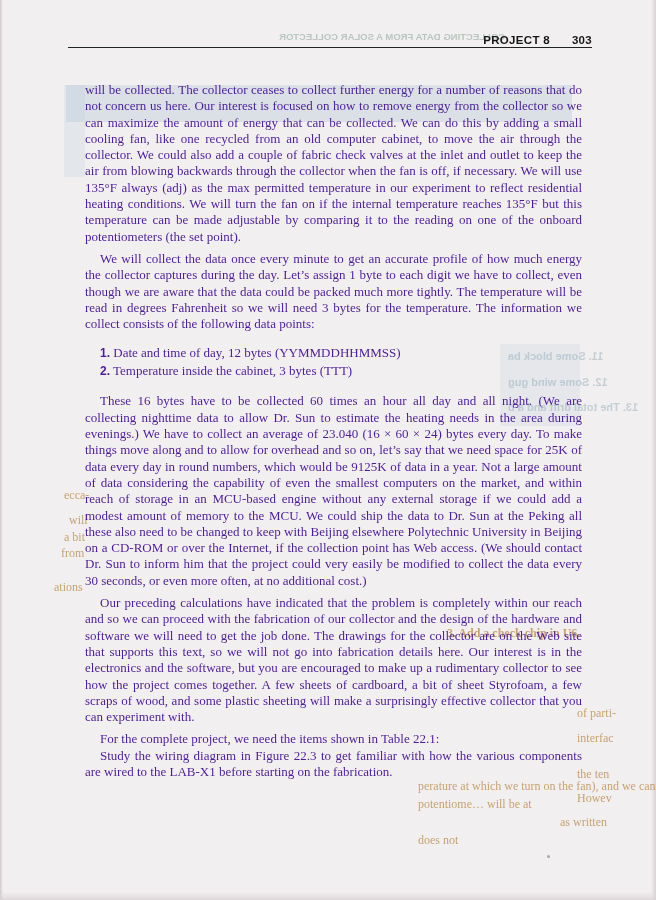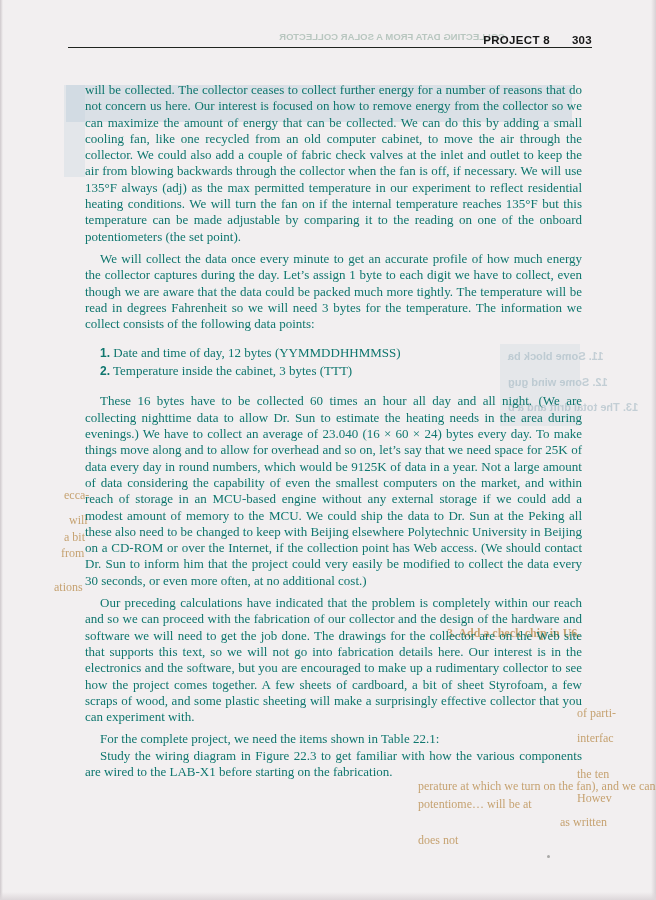--- a/index.html
+++ b/index.html
@@ -70,21 +70,21 @@
     letter-spacing:.3px;
   }
   .head-labels .pagenum{margin-left:22px;}
   .head-rule{position:absolute;left:0;bottom:0;width:100%;height:0;
     border-bottom:1.6px solid #20241f;}
 
   
   .body-text{
     position:absolute;left:85px;top:82px;width:497px;
     font-size:13px;line-height:16.3px;
-    color:#0f766e;
+    color:#4c1d95;
     text-align:justify;
   }
   .p{margin:0 0 6px 0;}
   .p.indented{text-indent:15px;}
   .p.tight{margin-bottom:0;}
   .datalist{
     list-style:none;
     margin:12px 0 13px 0;padding:0 0 0 15px;
     line-height:17px;
   }

